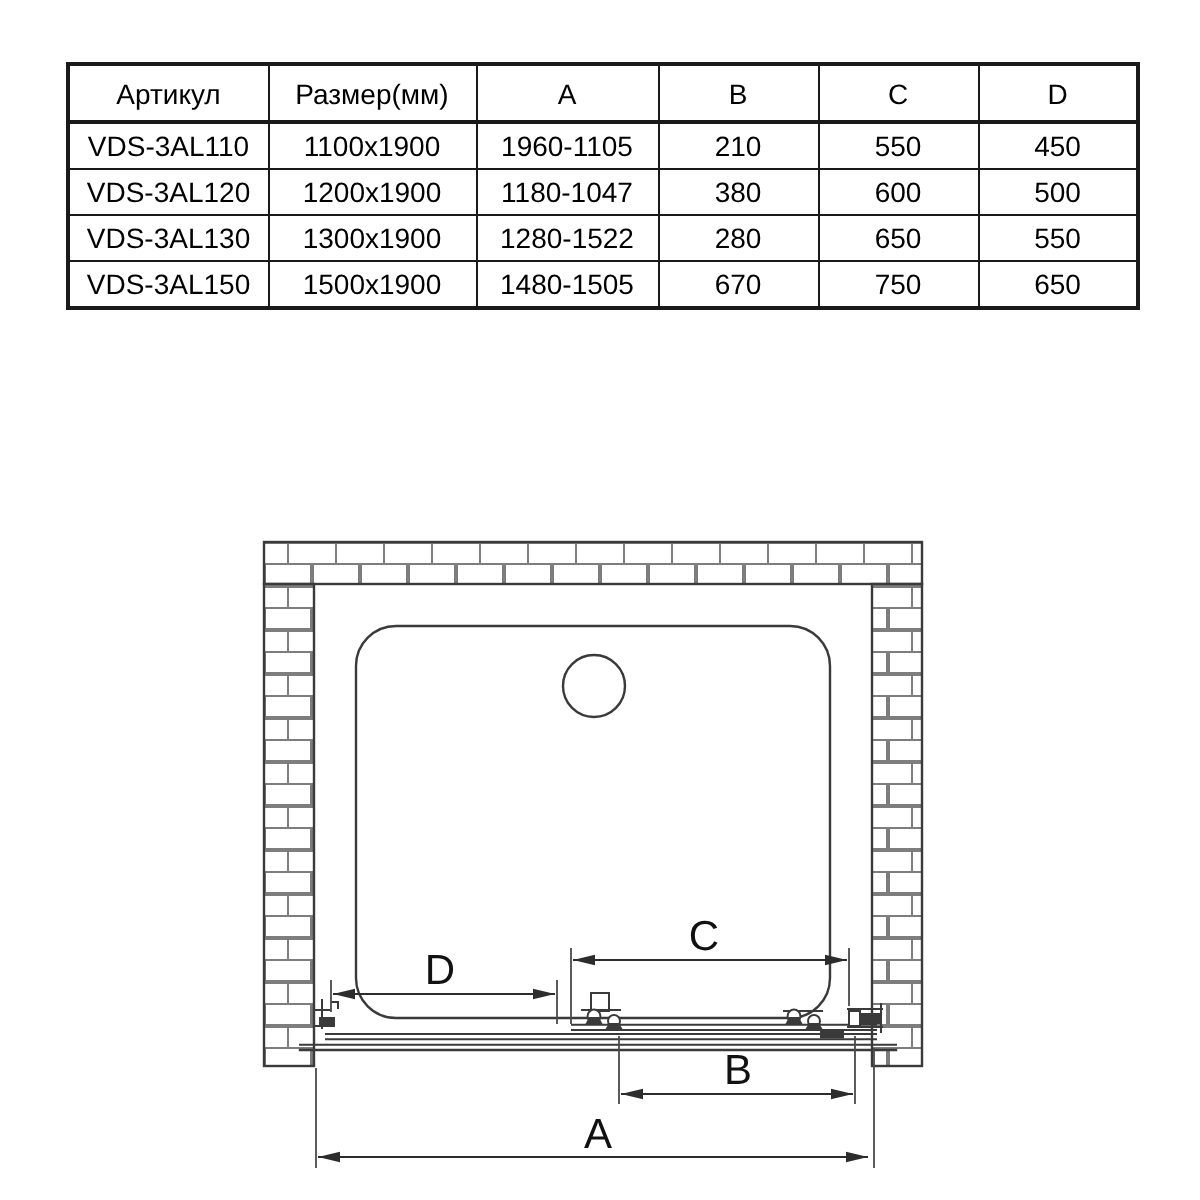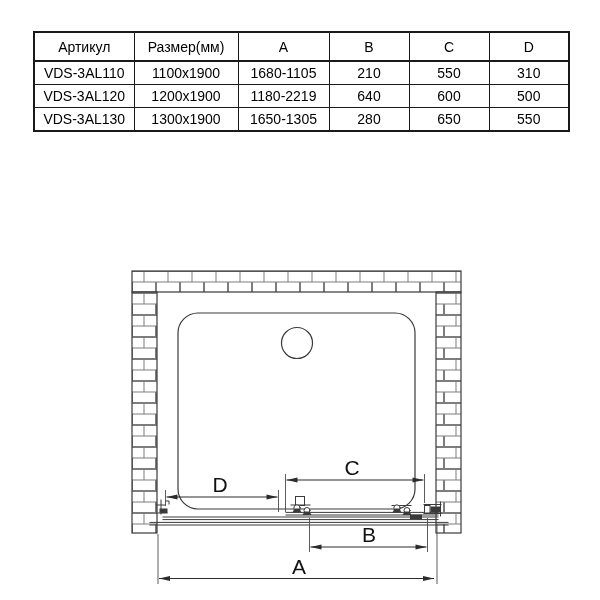--- a/index.html
+++ b/index.html
@@ -57,40 +57,48 @@
       <th>A</th>
       <th>B</th>
       <th>C</th>
       <th>D</th>
     </tr>
   </thead>
   <tbody>
     <tr>
       <td>VDS-3AL110</td>
       <td>1100x1900</td>
-      <td>1680-1105</td>
+      <td>1960-1105</td>
       <td>210</td>
       <td>550</td>
-      <td>310</td>
+      <td>450</td>
     </tr>
     <tr>
       <td>VDS-3AL120</td>
       <td>1200x1900</td>
-      <td>1180-2219</td>
-      <td>640</td>
+      <td>1180-1047</td>
+      <td>380</td>
       <td>600</td>
       <td>500</td>
     </tr>
     <tr>
       <td>VDS-3AL130</td>
       <td>1300x1900</td>
-      <td>1650-1305</td>
+      <td>1280-1522</td>
       <td>280</td>
       <td>650</td>
       <td>550</td>
+    </tr>
+    <tr>
+      <td>VDS-3AL150</td>
+      <td>1500x1900</td>
+      <td>1480-1505</td>
+      <td>670</td>
+      <td>750</td>
+      <td>650</td>
     </tr>
   </tbody>
 </table>
 
 <svg class="drawing" width="600" height="600" viewBox="0 0 600 600">
   <defs>
     <pattern id="brick" width="24" height="22" patternUnits="userSpaceOnUse" patternTransform="translate(132 271)">
       <rect width="24" height="22" fill="#ffffff"></rect>
       <path d="M0 0.5 H24 M0 11 H24 M0 21.5 H24 M12 0 V11 M0.5 11 V22 M23.5 11 V22" stroke="#7d7d7d" stroke-width="1" fill="none"></path>
     </pattern>

